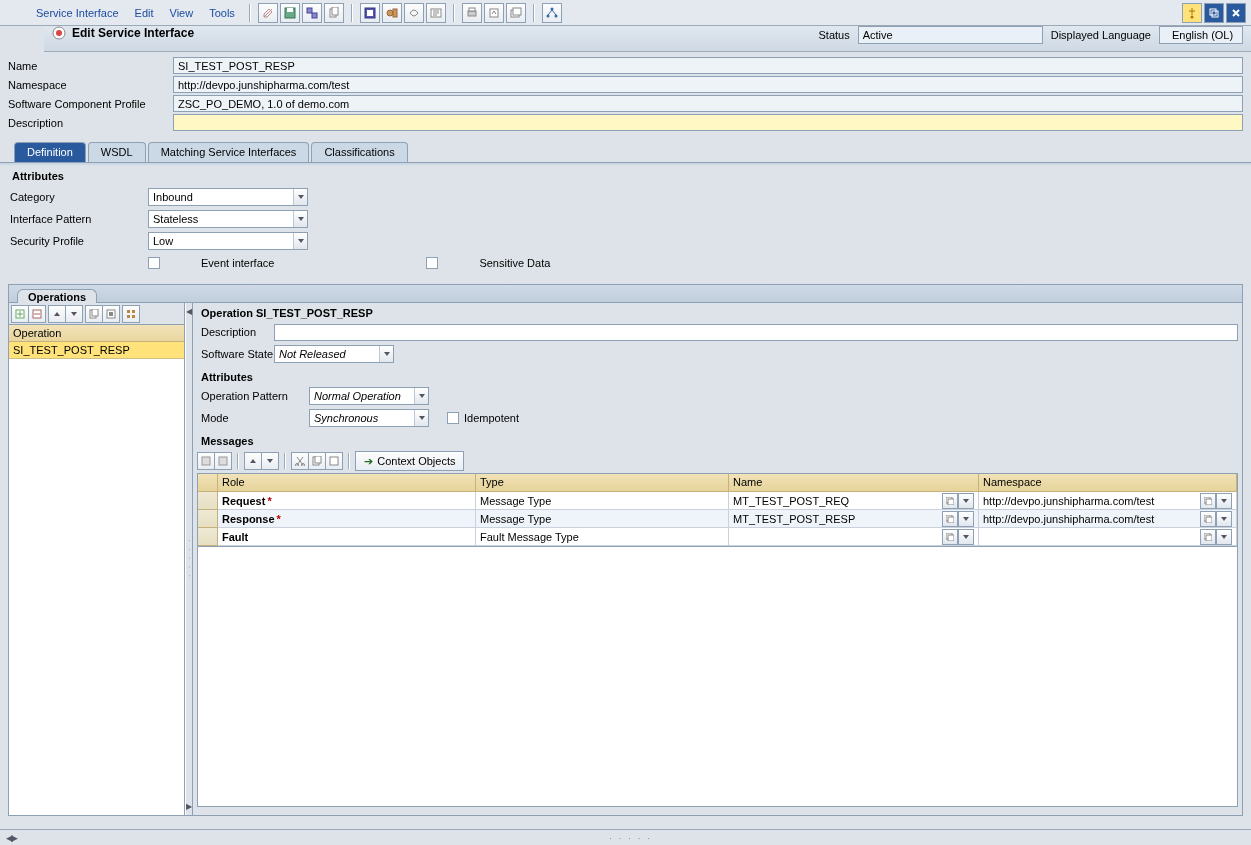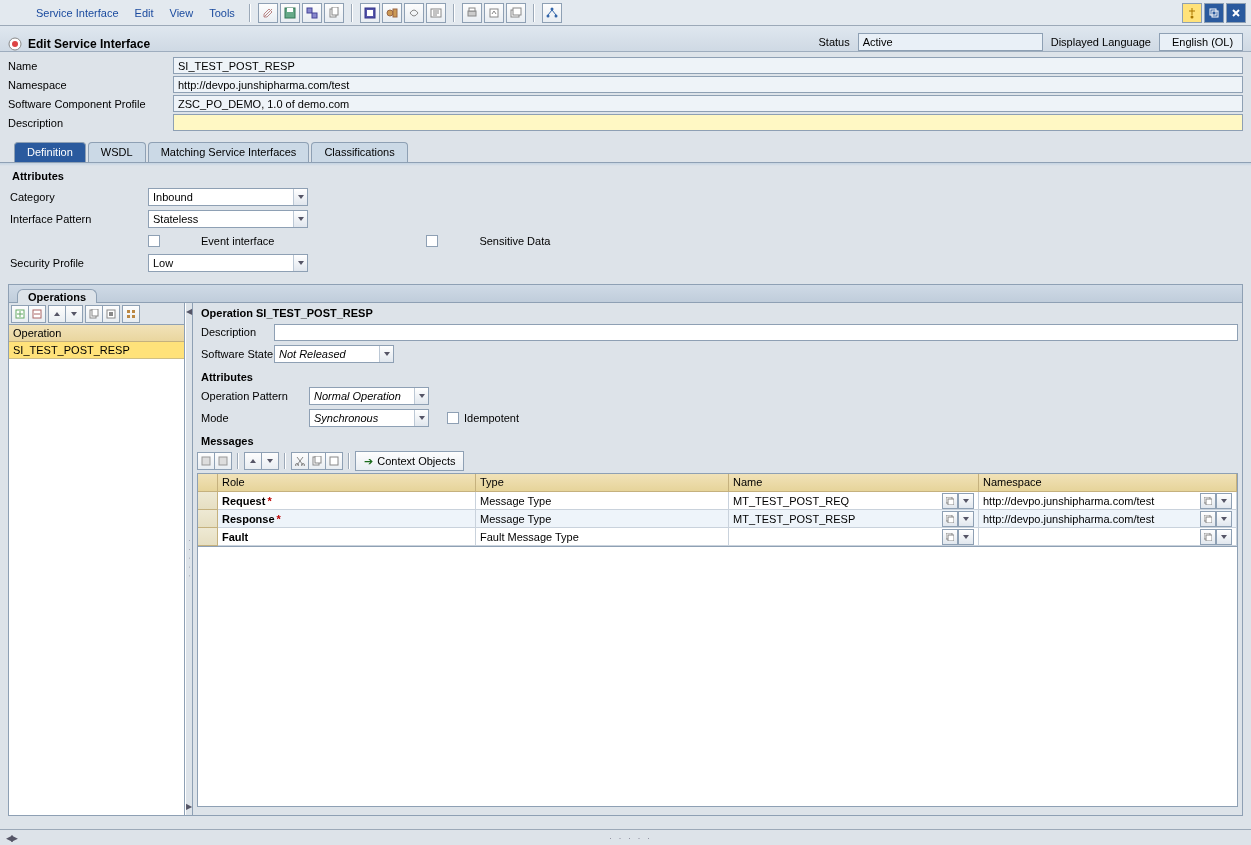--- a/index.html
+++ b/index.html
@@ -6,21 +6,21 @@
   html, body { margin:0; padding:0; font-family: Arial, sans-serif; font-size:11px; background:#dde3e9; color:#000; }
   body { width:1251px; height:845px; overflow:hidden; }
 
   .menubar { height:26px; background:#e3e9ef; border-bottom:1px solid #9ca9b8; display:flex; align-items:center; padding:0 0 0 28px; }
   .menu-item { color:#1a4a9e; padding:3px 8px; cursor:default; }
   .menubar .divider { width:2px; height:18px; border-left:1px solid #9ca9b8; border-right:1px solid #fff; margin:0 6px; }
   .tbtn { width:20px; height:20px; border:1px solid #8ea0b4; background:linear-gradient(#fdfdfd,#e8edf2); margin:0 1px; display:flex; align-items:center; justify-content:center; font-size:11px; color:#444; }
   .tbtn svg { display:block; }
   .right-icons { margin-left:auto; display:flex; padding-right:4px; }
 
-  .page-header { height:26px; background:linear-gradient(#dfe7ef,#cfd9e4); border-bottom:1px solid #9eadbe; display:flex; align-items:flex-end; padding:0 8px; }
+  .page-header { height:26px; background:linear-gradient(#dfe7ef,#cfd9e4); border-bottom:1px solid #9eadbe; display:flex; align-items:flex-start; padding:0 8px;margin-left:44px; }
   .page-header .title { font-weight:bold; font-size:12px; }
   .ball-icon { width:14px; height:14px; margin-right:6px; flex:0 0 auto; }
   .status-area { margin-left:auto; display:flex; align-items:center; gap:8px; }
   .status-box, .lang-box { height:18px; border:1px solid #8ea0b4; background:#e9f0f7; padding:0 4px; display:flex; align-items:center; }
   .status-box { width:185px; }
   .lang-box { width:84px;padding-left:12px; }
 
   .form-rows { padding:4px 8px 8px 8px; }
   .form-row { display:flex; align-items:center; height:19px; }
   .form-label { width:165px; }
@@ -269,35 +269,35 @@
   <div class="attr-row">
     <span class="attr-label">Interface Pattern</span>
     <span class="combo">
         <span>Stateless</span>
         <span class="arrow">
           <span class="tri-down"></span>
         </span>
       </span>
   </div>
   <div class="attr-row">
+    <span class="attr-label">Security Profile</span>
+    <span class="combo">
+        <span>Low</span>
+        <span class="arrow">
+          <span class="tri-down"></span>
+        </span>
+      </span>
+  </div>
+  <div class="attr-row">
     <span class="attr-label"></span>
     <span class="chk"></span>
     <span>Event interface</span>
     <span style="width:80px"></span>
     <span class="chk"></span>
     <span>Sensitive Data</span>
-  </div>
-  <div class="attr-row">
-    <span class="attr-label">Security Profile</span>
-    <span class="combo">
-        <span>Low</span>
-        <span class="arrow">
-          <span class="tri-down"></span>
-        </span>
-      </span>
   </div>
 </div>
 
 <div class="operations-bar">
   <span class="tab-shape">Operations</span>
 </div>
 
 <div class="split">
 
   <div class="left-pane">

